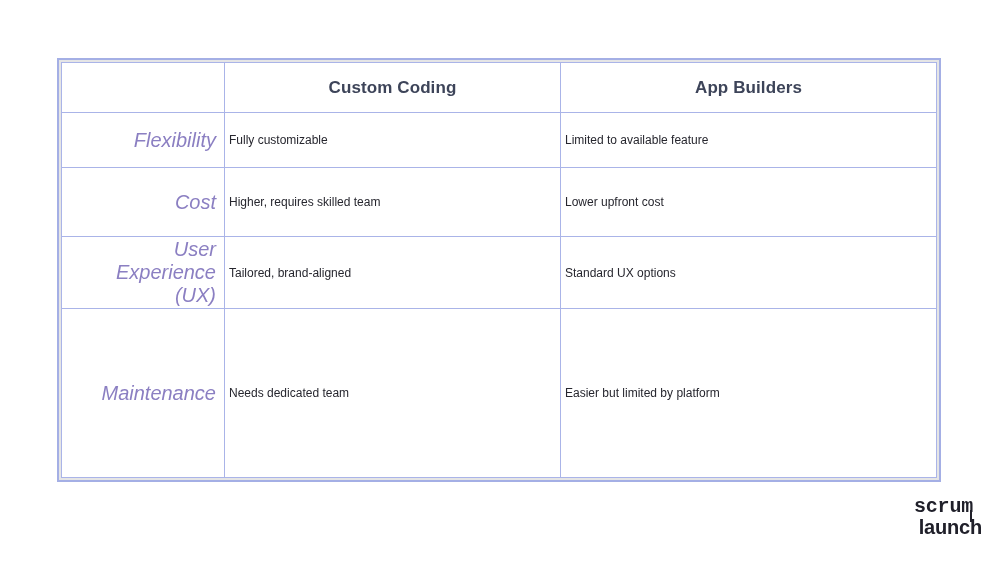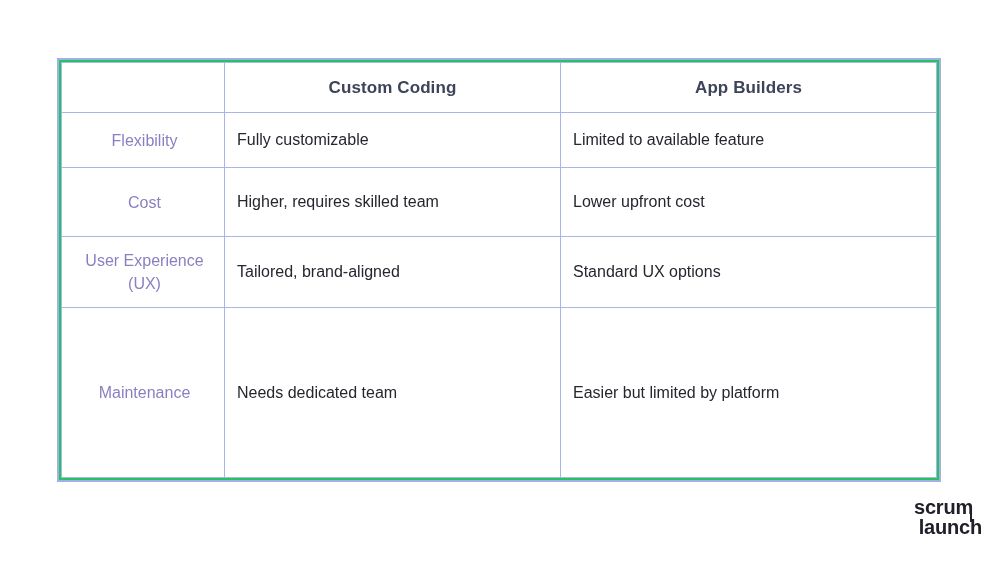--- a/index.html
+++ b/index.html
@@ -13,52 +13,53 @@
   }
   .table-frame {
     position: absolute;
     left: 57px;
     top: 58px;
     width: 884px;
     height: 424px;
     box-sizing: border-box;
     border: 2px solid #a4afe5;
     padding: 2px;
-    background: #22c55e;
+    background: #e5e5e5;
   }
   table.cmp {
     width: 100%;
     height: 100%;
     border-collapse: collapse;
     table-layout: fixed;
   }
   table.cmp th, table.cmp td {
     border: 1.5px solid #aab4e8;
     vertical-align: middle;
     background: #ffffff;
   }
   table.cmp th {
     font-size: 17px;
     font-weight: bold;
     color: #3d4459;
     text-align: center;
     letter-spacing: 0.1px;
   }
   td.label-cell {
-    font-size: 16px;
+    font-size: 20px;
     line-height: 23px;
     color: #8b7fc2;
     padding-left: 11px;
     padding-right: 8px;
-    text-align: center;
+    text-align: right;
+    font-style: italic;
   }
   td.value-cell {
-    font-size: 16px;
+    font-size: 12px;
     color: #26262e;
-    padding-left: 12px;
+    padding-left: 4px;
     text-align: left;
   }
   tr.hdr      { height: 50px; }
   tr.r-0      { height: 55px; }
   tr.r-1      { height: 73px; }
   tr.r-2      { height: 69px; }
   tr.r-3      { height: 54px; }
   tr.r-4      { height: 71px; }
   tr.r-5      { height: auto; }
   col.c-label { width: 163px; }
@@ -68,21 +69,21 @@
     position: absolute;
     top: 497px;
     right: 18px;
     text-align: right;
     font-size: 20px;
     line-height: 20px;
     font-weight: bold;
     letter-spacing: -0.2px;
     color: #20202a;
   }
-  .logo .l1 { display: block; padding-right: 9px; }
+  .logo .l1 { display: block; padding-right: 9px; font-family: Liberation Mono, monospace; }
   .logo .l2 { display: block; }
   .logo .ligature {
     position: absolute;
     top: 13px;
     right: 10px;
     width: 2.5px;
     height: 12px;
     background: #20202a;
   }
 </style>

